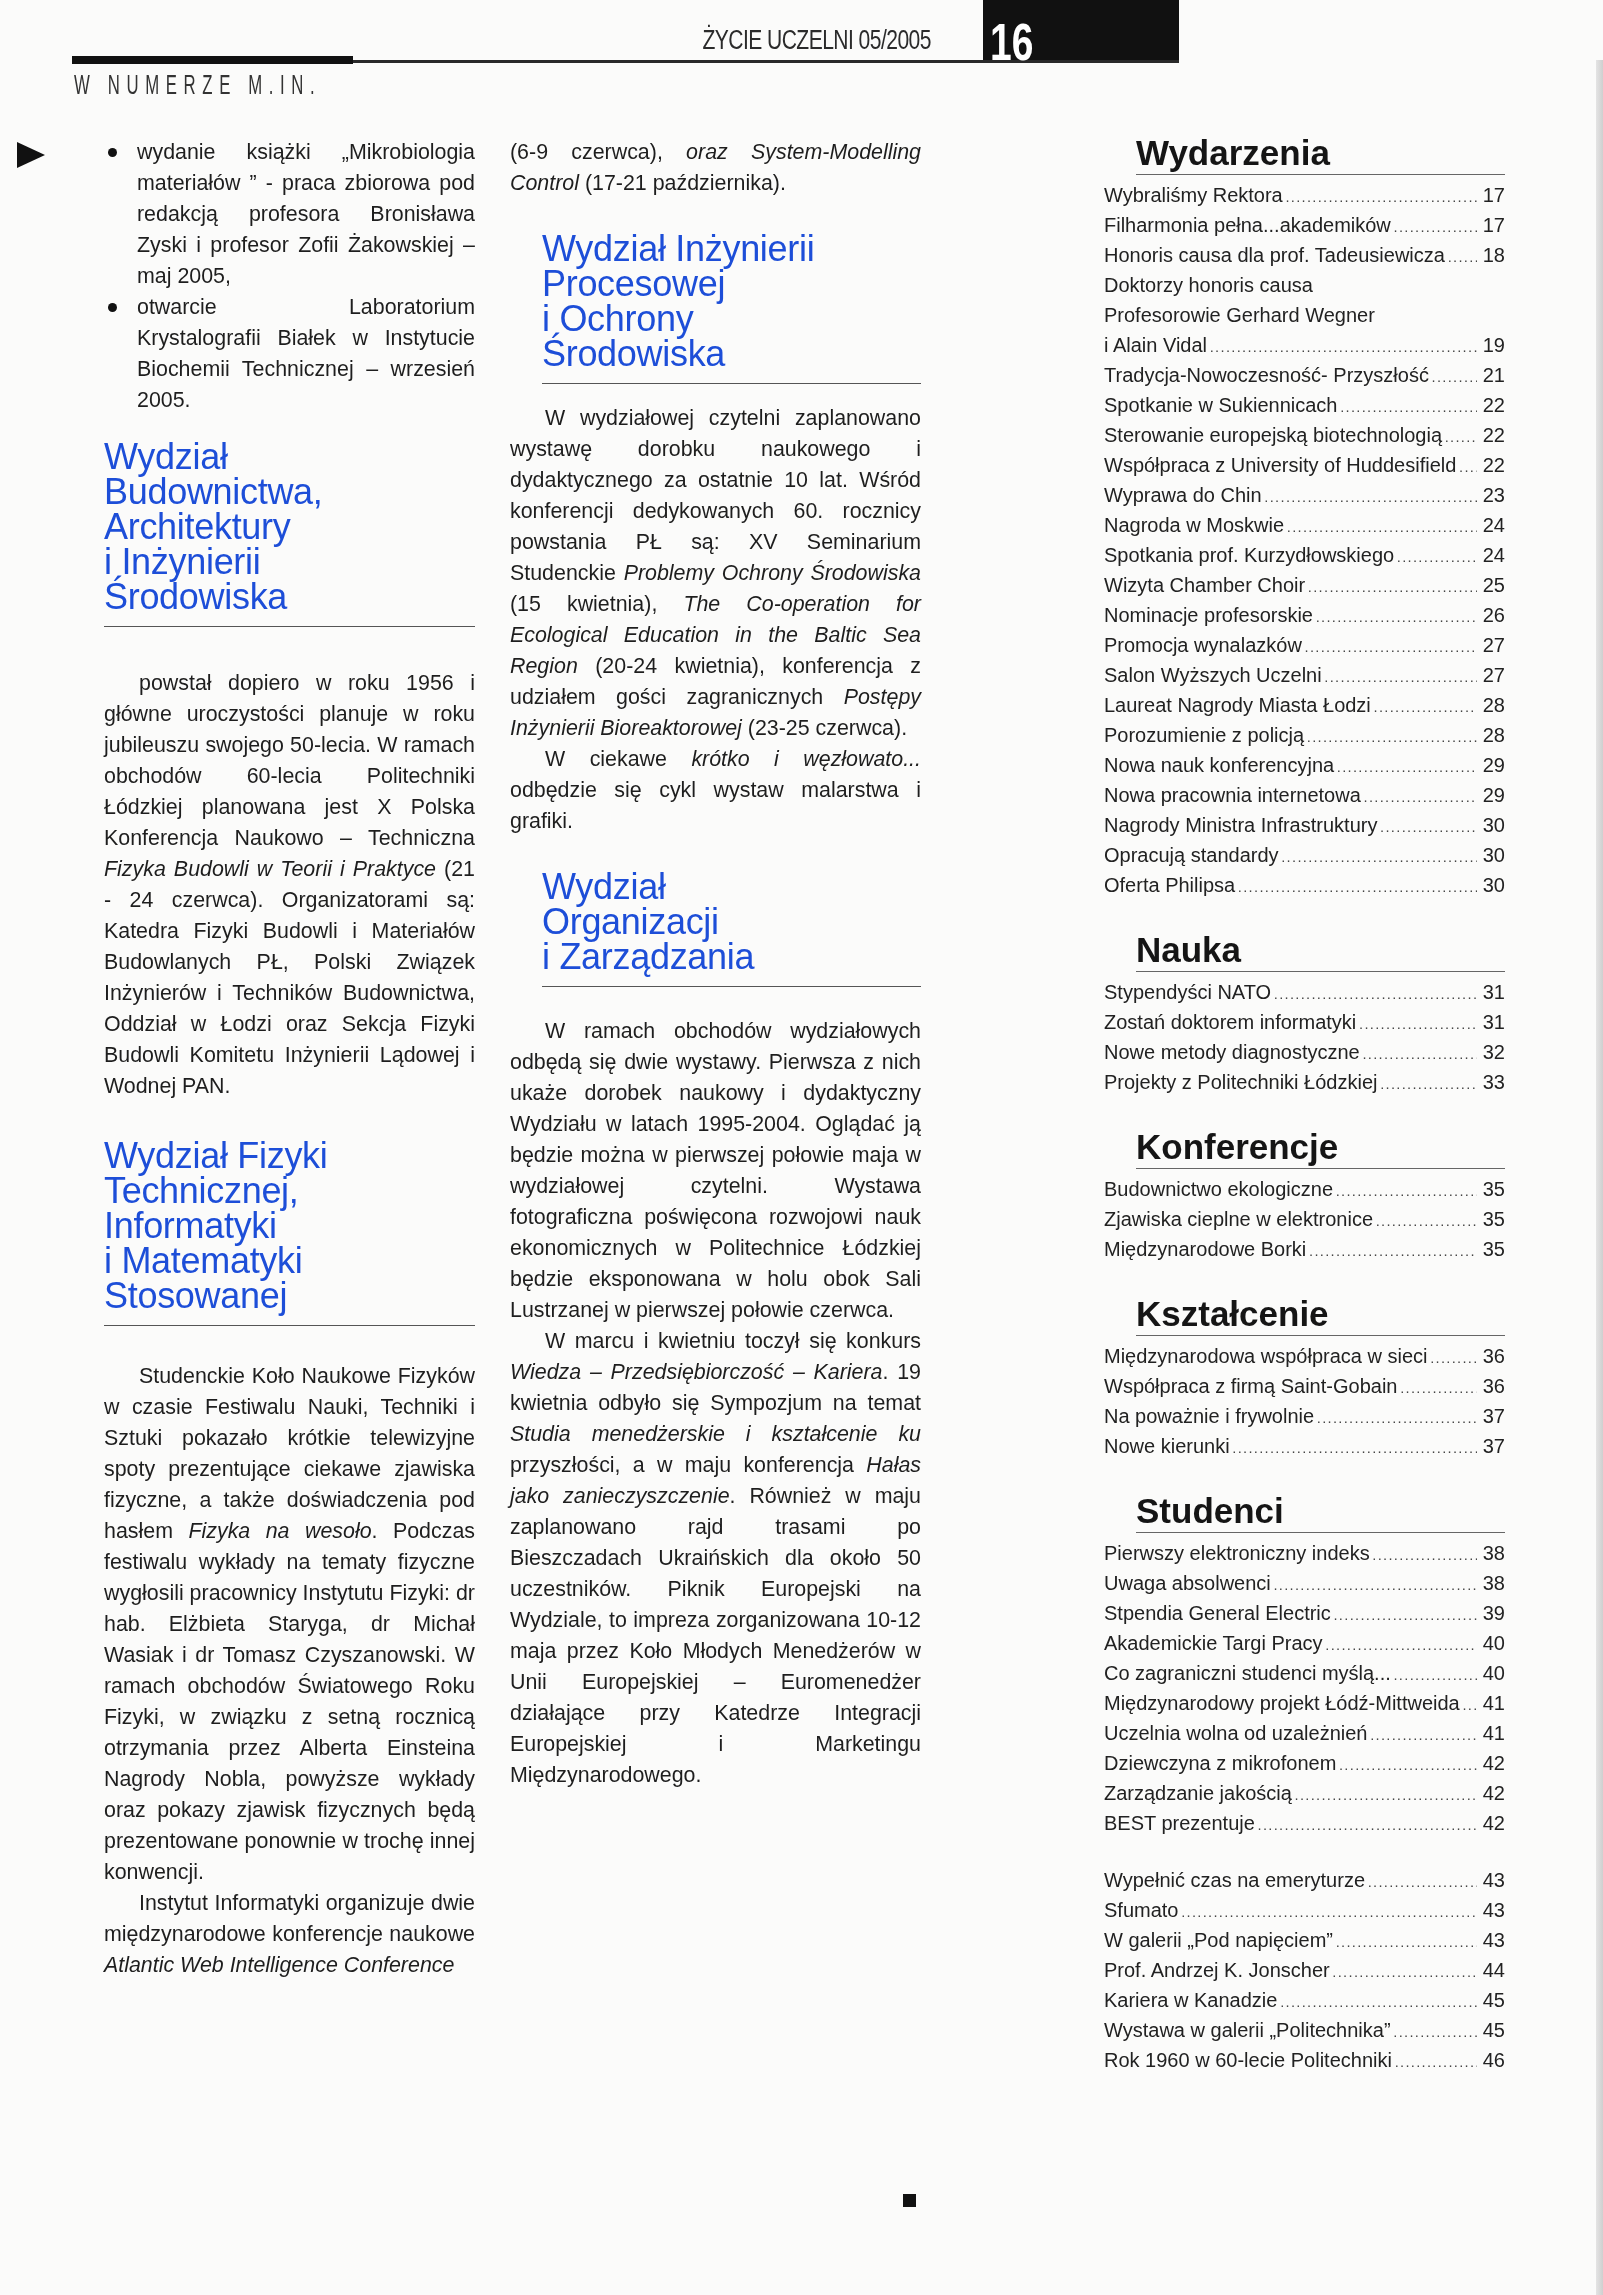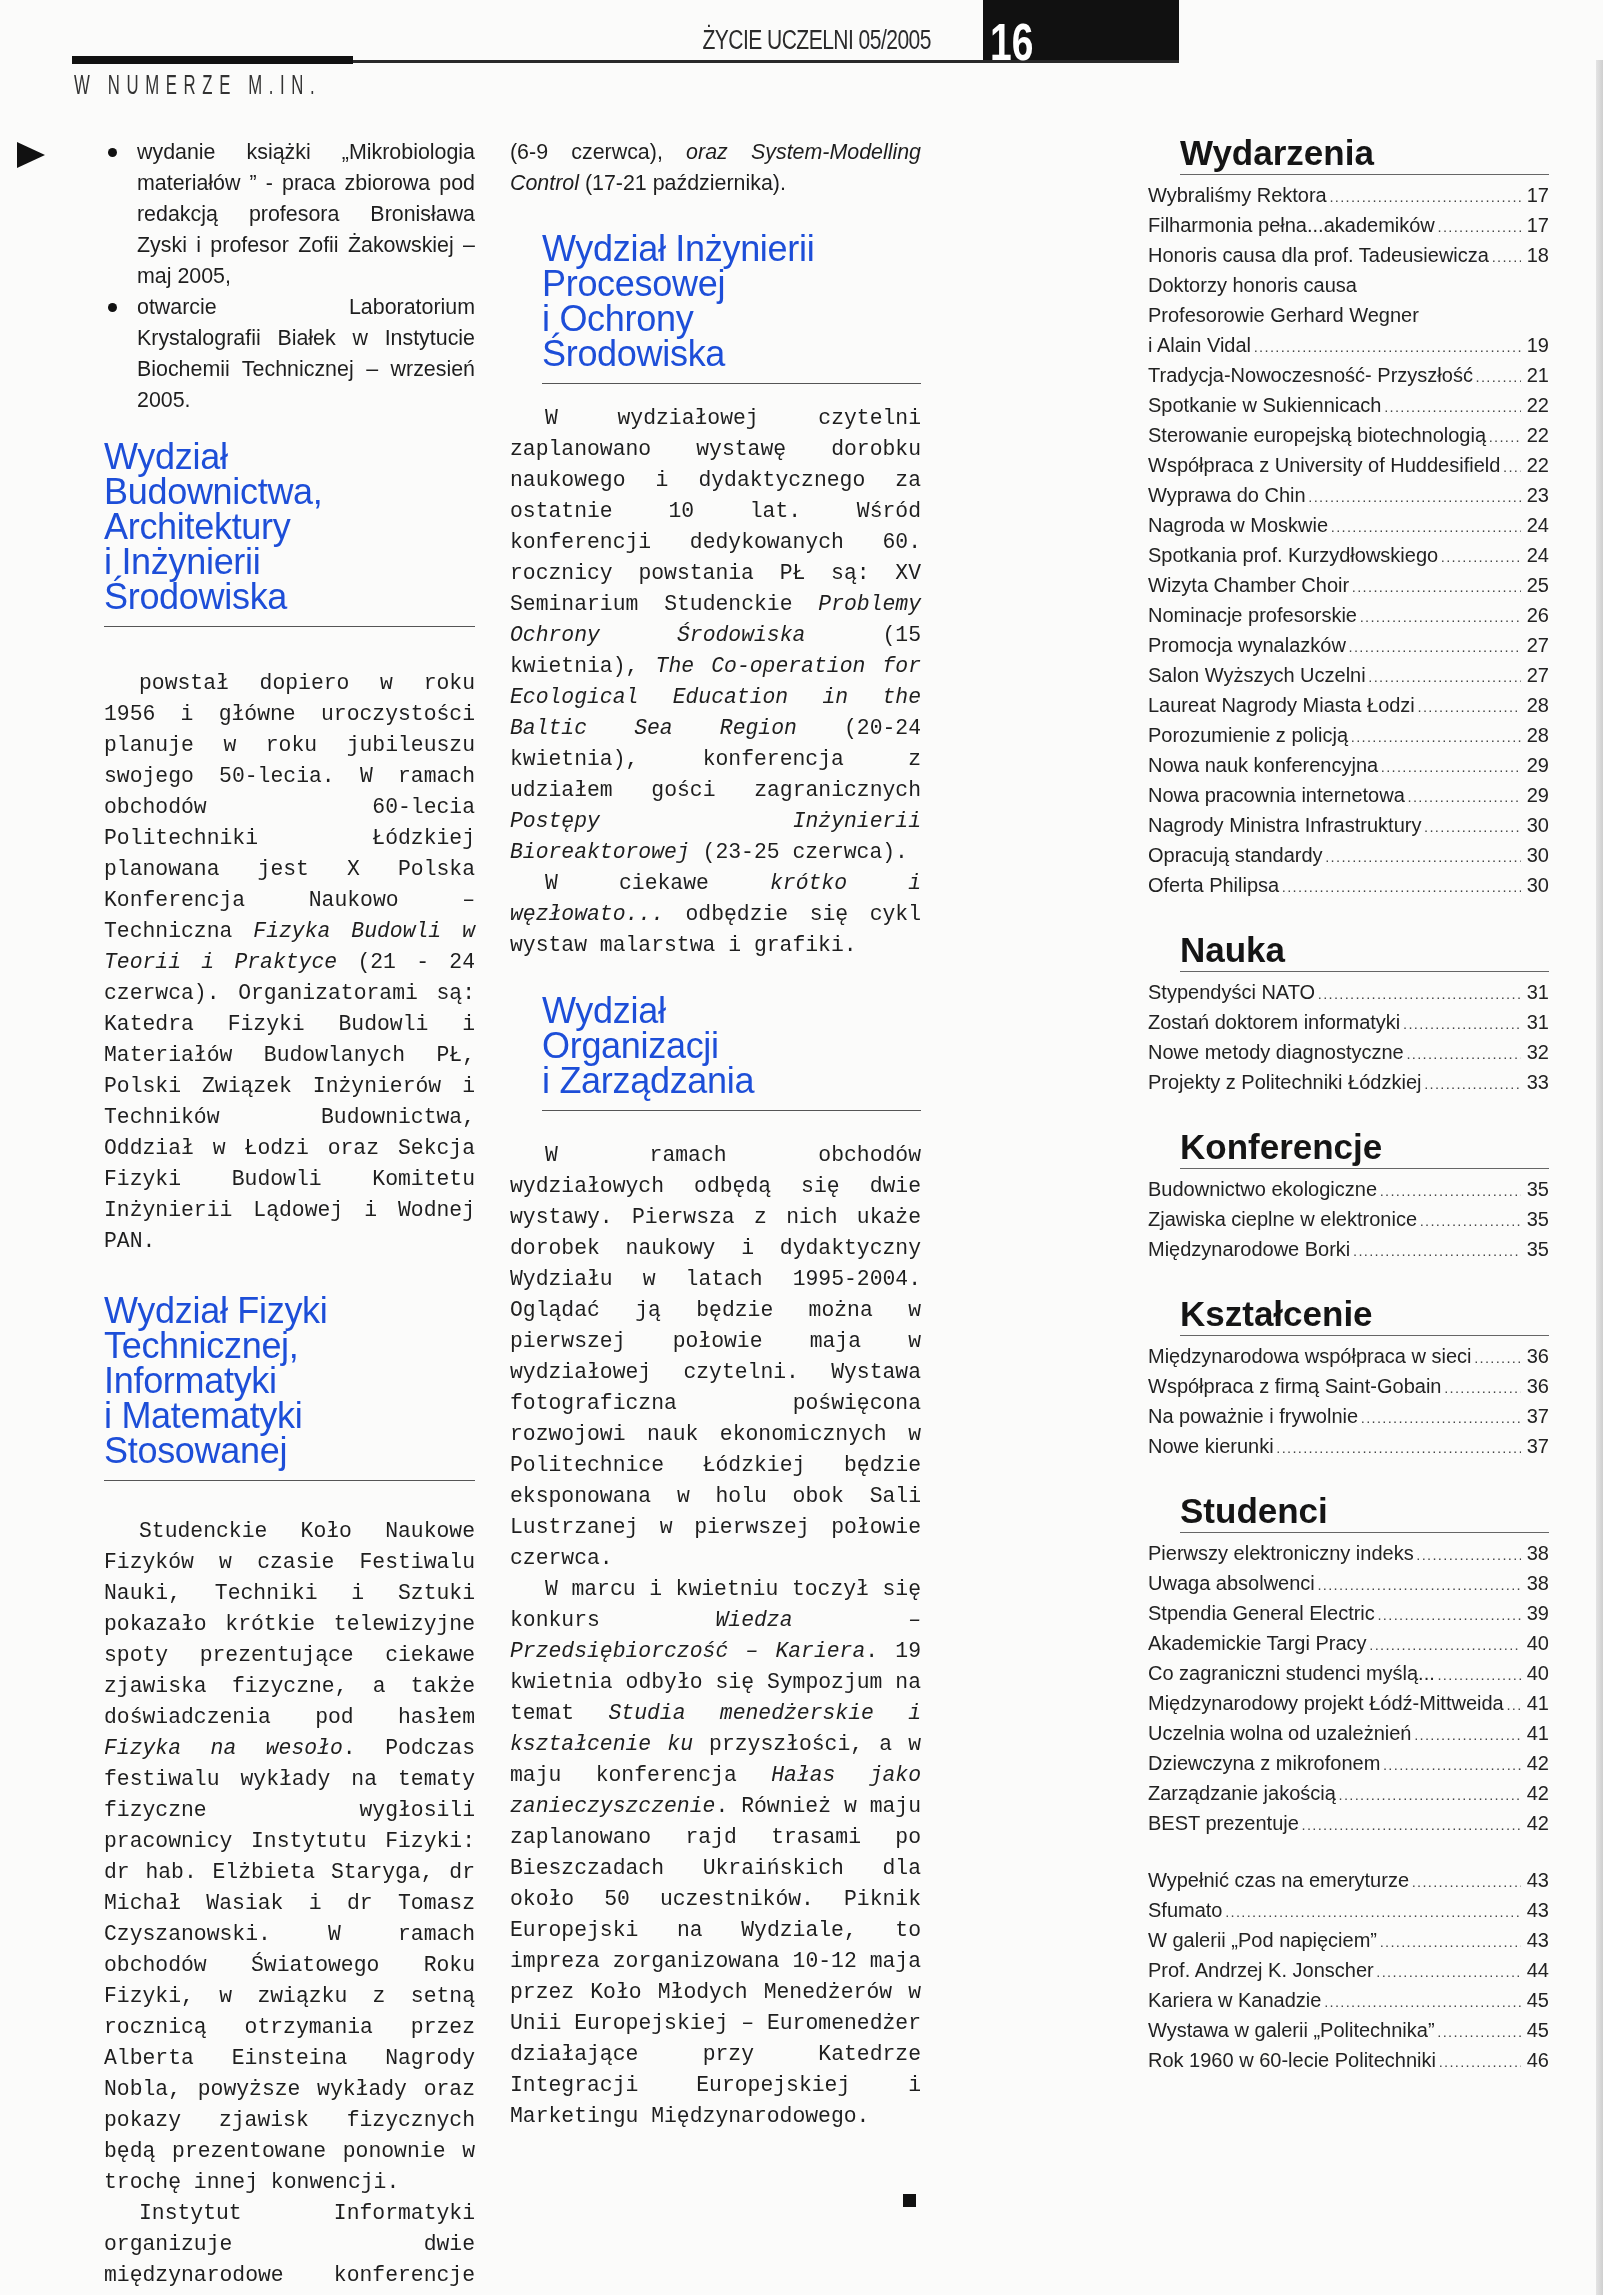--- a/index.html
+++ b/index.html
@@ -22,29 +22,29 @@
     position: absolute; left: 74px; top: 70px; font-size: 27px; letter-spacing: 10.7px; color: #333;
     transform: scaleX(0.62); transform-origin: left center; white-space: nowrap;
   }
   .arrow-icon { position: absolute; left: 17.4px; top: 142px; width: 0; height: 0;
     border-top: 13.4px solid transparent; border-bottom: 13.4px solid transparent; border-left: 28px solid #111; }
 
   
   .col { position: absolute; top: 137px; }
   .col-left { left: 104px; width: 371px; }
   .col-mid  { left: 510px; width: 411px; }
-  .col-right { left: 1148px; width: 401px; top: 134px; }
+  .col-right { left: 1104px; width: 401px; top: 134px; }
 
   .body-text {
     font-family: "Liberation Sans Narrow", "Liberation Sans", sans-serif;
     font-size: 21.4px; line-height: 31px; text-align: justify;
     transform-origin: left top;
   }
   .p { margin: 0; text-indent: 0; }
-  .p.indent { text-indent: 35px; font-family: Liberation Mono, monospace; }
+  .p.indent { text-indent: 35px; }
   .p em { font-style: italic; }
 
   .bullets { list-style: none; margin: 0; padding: 0 0 0 33px; }
   .bullets li { position: relative; }
   .bullet-dot { position: absolute; left: -29px; top: 10.7px; width: 9.4px; height: 9.4px; border-radius: 50%; background: #111; }
 
   .sec-head {
     font-family: "Liberation Sans", sans-serif; font-weight: normal;
     font-size: 36px; line-height: 35px; letter-spacing: -0.3px; color: #1d4ed8;
     margin: 0; padding-bottom: 12px; border-bottom: 1.3px solid #555;

